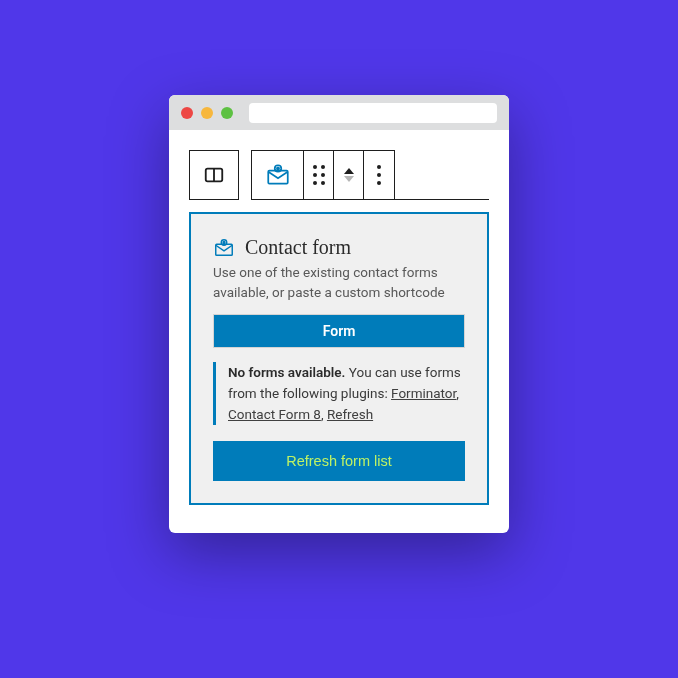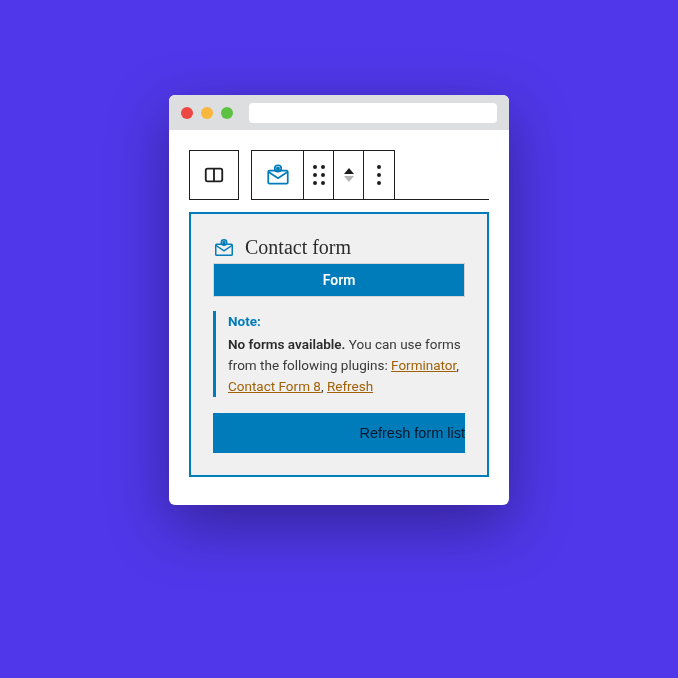--- a/index.html
+++ b/index.html
@@ -137,31 +137,30 @@
   .note {
     border-left: 3px solid #007cba;
     padding-left: 12px;
     font-size: 13.5px;
     color: #3a3a3a;
     line-height: 1.55;
     margin-bottom: 16px;
   }
   .note-title { color:#007cba; font-weight:700; display:block; margin-bottom:2px;}
   .note b { color:#2b2b2b; font-weight:600;}
-  .note a { color:#a16207; text-decoration: underline; }
+  .note a { color:#404040; text-decoration: underline; }
   .refresh {
     width: 100%;
     background: #007cba;
-    color: #0f172a;
+    color: #bef264;
     border: none;
     padding: 12px 0;
     font-size: 14.5px;
     font-weight: 500;
     cursor: pointer;
-    text-align: right;
   }
 </style>
 </head>
 <body>
 
 <div class="window">
   <div class="titlebar">
     <div class="dots">
       <div class="dot red"></div>
       <div class="dot yellow"></div>
@@ -216,27 +215,27 @@
     <div class="panel">
       <div class="panel-head">
         <svg viewBox="0 0 24 24" fill="none" stroke="#007cba" stroke-width="1.6">
           <rect x="3" y="8" width="18" height="12" rx="1"></rect>
           <path d="M3 9l9 6 9-6"></path>
           <circle cx="12" cy="6" r="3"></circle>
           <circle cx="12" cy="6" r="1" fill="#007cba"></circle>
         </svg>
         <div class="panel-title">Contact form</div>
       </div>
+      <div class="panel-desc">Use one of the existing contact forms available, or paste a custom shortcode</div>
 
       <div class="seg">
         <div class="seg-btn active">Form</div>
       </div>
 
       <div class="note">
-        <span class="note-title">Note:</span>
         <b>No forms available.</b><span> You can use forms from the following plugins: </span><a href="#">Forminator</a><span>, </span><a href="#">Contact Form 8</a><span>, </span><a href="#">Refresh</a>
       </div>
 
       <button class="refresh">Refresh form list</button>
     </div>
 
   </div>
 </div>
 
 </body></html>

